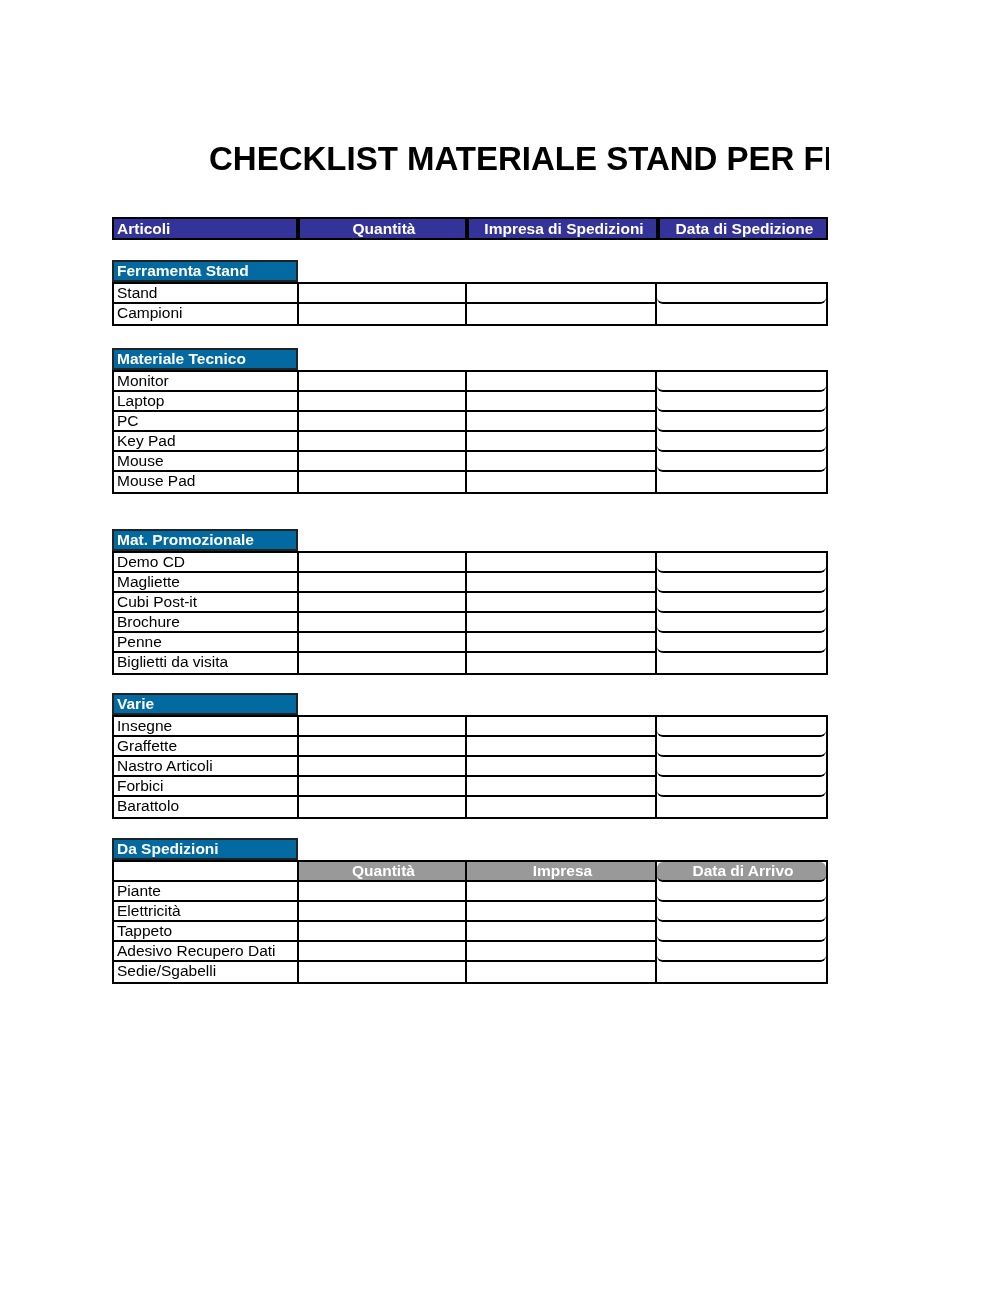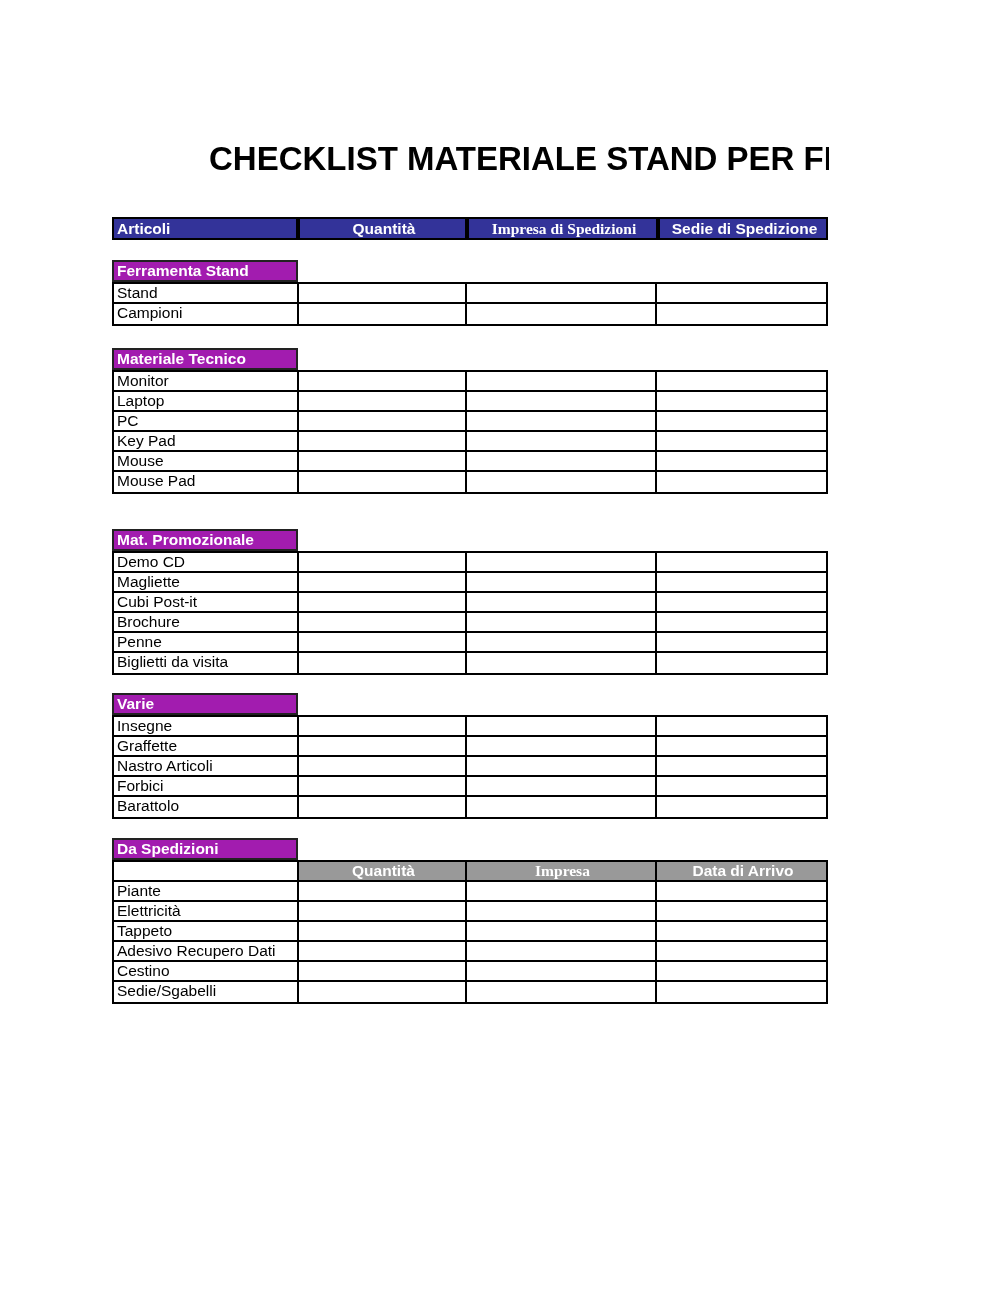--- a/index.html
+++ b/index.html
@@ -1,42 +1,42 @@
 <!DOCTYPE html>
 <html><head>
 <meta charset="utf-8">
 <style>
 body{margin:0;background:#fff;font-family:"Liberation Sans",sans-serif;}
 .page{position:relative;width:1000px;height:1290px;background:#fff;overflow:hidden;}
 .title{position:absolute;left:209px;top:140px;width:620px;overflow:hidden;white-space:nowrap;font-weight:bold;font-size:33px;color:#000;}
 .grid{position:absolute;left:112px;width:716px;}
-.row{display:flex;height:20px;}
+.row{display:flex;height:20px;justify-content:flex-end;}
 .c{box-sizing:border-box;border:1px solid #000;font-size:15.5px;line-height:18px;padding-left:3px;white-space:nowrap;overflow:hidden;}
-.c1{width:186px;}.c2{width:169px;}.c3{width:191px;font-family:Liberation Serif, serif;}.c4{width:170px;}
+.c1{width:186px;}.c2{width:169px;}.c3{width:191px;}.c4{width:170px;}
 .hdr .c{background:#333399;color:#fff;font-weight:bold;text-align:center;border:2px solid #000;height:23px;line-height:19px;}
 .hdr .c1{text-align:left;}
-.sec{box-sizing:border-box;width:186px;height:22px;background:#a21caf;color:#fff;font-weight:bold;border:2px solid #222;font-size:15.5px;line-height:18px;padding-left:3px;}
+.sec{box-sizing:border-box;width:186px;height:22px;background:#0369a1;color:#fff;font-weight:bold;border:2px solid #222;font-size:15.5px;line-height:18px;padding-left:3px;}
 .body{border:2px solid #000;}
 .body .c{border-width:0 2px 2px 0;}
-.body .c4{border-right:0;}
+.body .c4{border-right:0;border-radius:6px;}
 .body .row:last-child .c{border-bottom:0;}
 .sub .c{background:#999;color:#fff;font-weight:bold;text-align:center;}
 .sub .c1{background:#fff;}
 </style>
 </head>
 <body>
 
 <div class="page">
   <div class="title">CHECKLIST MATERIALE STAND PER FIERA</div>
   <div class="grid" style="top:217px">
     <div class="row hdr">
       <div class="c c1">Articoli</div>
       <div class="c c2">Quantità</div>
       <div class="c c3">Impresa di Spedizioni</div>
-      <div class="c c4">Sedie di Spedizione</div>
+      <div class="c c4">Data di Spedizione</div>
     </div>
   </div>
   <div id="sections">
       <div class="grid" style="top: 260px;">
         <div class="sec">Ferramenta Stand</div>
         <div class="body">
           <div class="row">
       <div class="c c1">Stand</div>
       <div class="c c2"></div>
       <div class="c c3"></div>
@@ -194,26 +194,20 @@
       <div class="c c3"></div>
       <div class="c c4"></div>
           </div>
           <div class="row">
       <div class="c c1">Adesivo Recupero Dati</div>
       <div class="c c2"></div>
       <div class="c c3"></div>
       <div class="c c4"></div>
           </div>
           <div class="row">
-      <div class="c c1">Cestino</div>
-      <div class="c c2"></div>
-      <div class="c c3"></div>
-      <div class="c c4"></div>
-          </div>
-          <div class="row">
       <div class="c c1">Sedie/Sgabelli</div>
       <div class="c c2"></div>
       <div class="c c3"></div>
       <div class="c c4"></div>
           </div>
         </div>
       </div>
     </div>
 </div>
 

